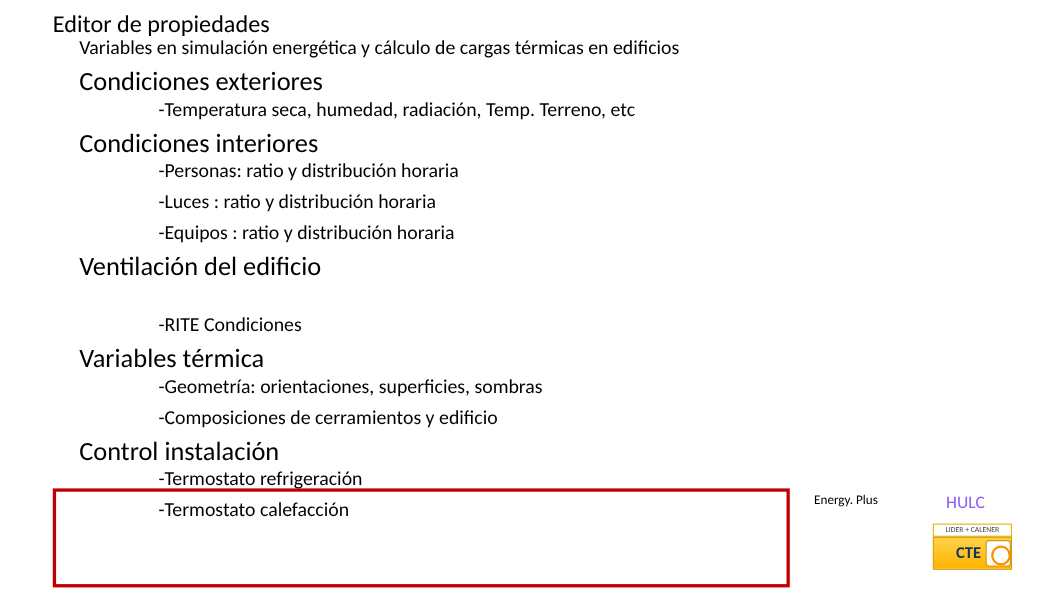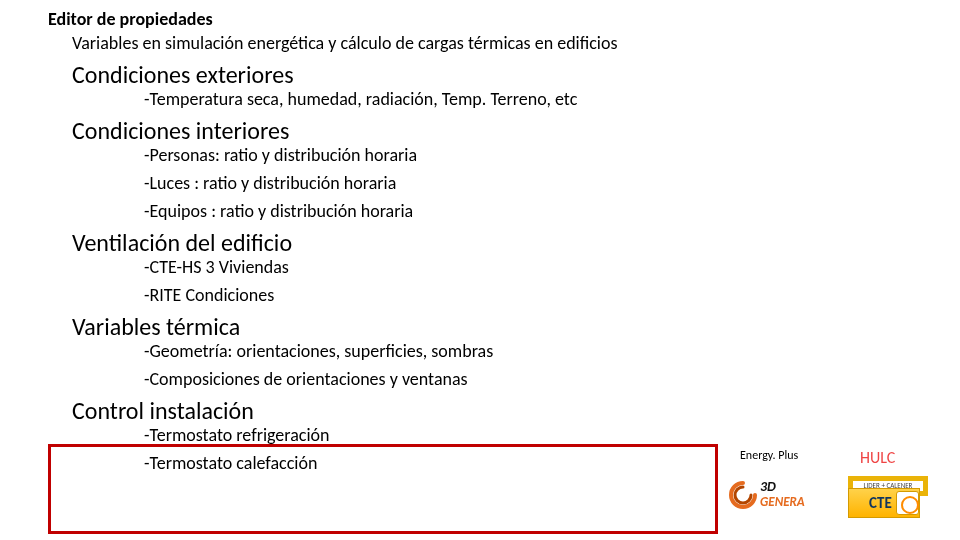--- a/index.html
+++ b/index.html
@@ -1,32 +1,32 @@
 <!DOCTYPE html>
 <html><head>
 <meta charset="utf-8">
 <style>
   html,body{margin:0;padding:0;width:960px;height:540px;font-family:Calibri,Arial,sans-serif;color:#000;background:#fff;overflow:hidden}
   .page{position:relative;width:960px;height:540px}
-  .h1{position:absolute;left:48px;top:8px;font-size:18px;font-weight:700}
+  .h1{position:absolute;left:48px;top:8px;font-size:22px;font-weight:400}
   .h2{position:absolute;left:72px;top:32px;font-size:18px;font-weight:400}
   .line{position:absolute;left:72px;font-size:24px}
   .sub{position:absolute;left:144px;font-size:18px}
   .redbox{position:absolute;left:48px;top:444px;width:670px;height:90px;border:3px solid #c00000;box-sizing:border-box}
   .eplus{position:absolute;left:740px;top:448px;font-size:12px;color:#000000}
-  .hulc{position:absolute;left:860px;top:448px;font-size:16px;color:#ef4444}
+  .hulc{position:absolute;left:860px;top:448px;font-size:16px;color:#8b5cf6}
   .logo3d{position:absolute;left:728px;top:476px;width:100px;height:40px}
   .logocte{position:absolute;left:848px;top:476px;width:70px;height:40px}
   
   .l3d-swirl{position:absolute;left:0;top:4px;width:30px;height:30px}
   .l3d-swirl svg{width:30px;height:30px}
   .l3d-t1{position:absolute;left:32px;top:2px;font-size:14px;font-weight:800;font-style:italic;color:#111}
   .l3d-t2{position:absolute;left:32px;top:18px;font-size:13px;font-weight:800;font-style:italic;color:#e56b1f}
   
-  .cte-top{position:absolute;left:0;top:0;width:70px;height:10px;background:#fff;border:5px solid #eab308;font-size:7px;text-align:center;line-height:10px;color:#444}
+  .cte-top{position:absolute;left:0;top:0;width:70px;height:10px;background:#fff;border:1px solid #eab308;font-size:7px;text-align:center;line-height:10px;color:#444}
   .cte-main{position:absolute;left:0;top:12px;width:70px;height:28px;background:linear-gradient(180deg,#ffd24a,#ffb300);border:1px solid #d49a00;display:flex;align-items:center}
   .cte-txt{font-size:15px;font-weight:700;color:#0f355f;padding-left:20px}
   .cte-badge{width:22px;height:22px;margin-left:4px;border-radius:3px;background:#fff;border:1px solid #d49a00;position:relative}
   .cte-badge:after{content:"";position:absolute;left:4px;top:4px;width:14px;height:14px;border-radius:50%;border:2px solid #ff8c00}
 </style>
 </head>
 <body>
 
 <div class="page">
 
@@ -35,46 +35,35 @@
 
   <div class="line" style="top:60px">Condiciones exteriores</div>
   <div class="sub" style="top:88px">-Temperatura seca, humedad, radiación, Temp. Terreno, etc</div>
 
   <div class="line" style="top:116px">Condiciones interiores</div>
   <div class="sub" style="top:144px">-Personas: ratio y distribución horaria</div>
   <div class="sub" style="top:172px">-Luces : ratio y distribución horaria</div>
   <div class="sub" style="top:200px">-Equipos : ratio y distribución horaria</div>
 
   <div class="line" style="top:228px">Ventilación del edificio</div>
-  <div class="sub" style="top:256px">-CTE-HS 3 Viviendas</div>
   <div class="sub" style="top:284px">-RITE Condiciones</div>
 
   <div class="line" style="top:312px">Variables térmica</div>
   <div class="sub" style="top:340px">-Geometría: orientaciones, superficies, sombras</div>
-  <div class="sub" style="top:368px">-Composiciones de orientaciones y ventanas</div>
+  <div class="sub" style="top:368px">-Composiciones de cerramientos y edificio</div>
 
   <div class="line" style="top:396px">Control instalación</div>
   <div class="sub" style="top:452px">-Termostato calefacción</div>
   <div class="sub" style="top:424px">-Termostato refrigeración</div>
 
   <div class="redbox"></div>
 
   <div class="eplus">Energy. Plus</div>
   <div class="hulc">HULC</div>
 
-  <div class="logo3d">
-    <div class="l3d-swirl">
-      <svg viewBox="0 0 30 30">
-          <path d="M15 3 A12 12 0 1 0 27 15" fill="none" stroke="#e56b1f" stroke-width="4" stroke-linecap="round"></path>
-          <path d="M15 7 A8 8 0 1 0 23 15" fill="none" stroke="#b34600" stroke-width="3" stroke-linecap="round"></path>
-        </svg>
-    </div>
-    <div class="l3d-t1">3D</div>
-    <div class="l3d-t2">GENERA</div>
-  </div>
 
   <div class="logocte">
     <div class="cte-top">LIDER + CALENER</div>
     <div class="cte-main">
       <span class="cte-txt">CTE</span>
       <span class="cte-badge"></span>
     </div>
   </div>
 
 </div>

